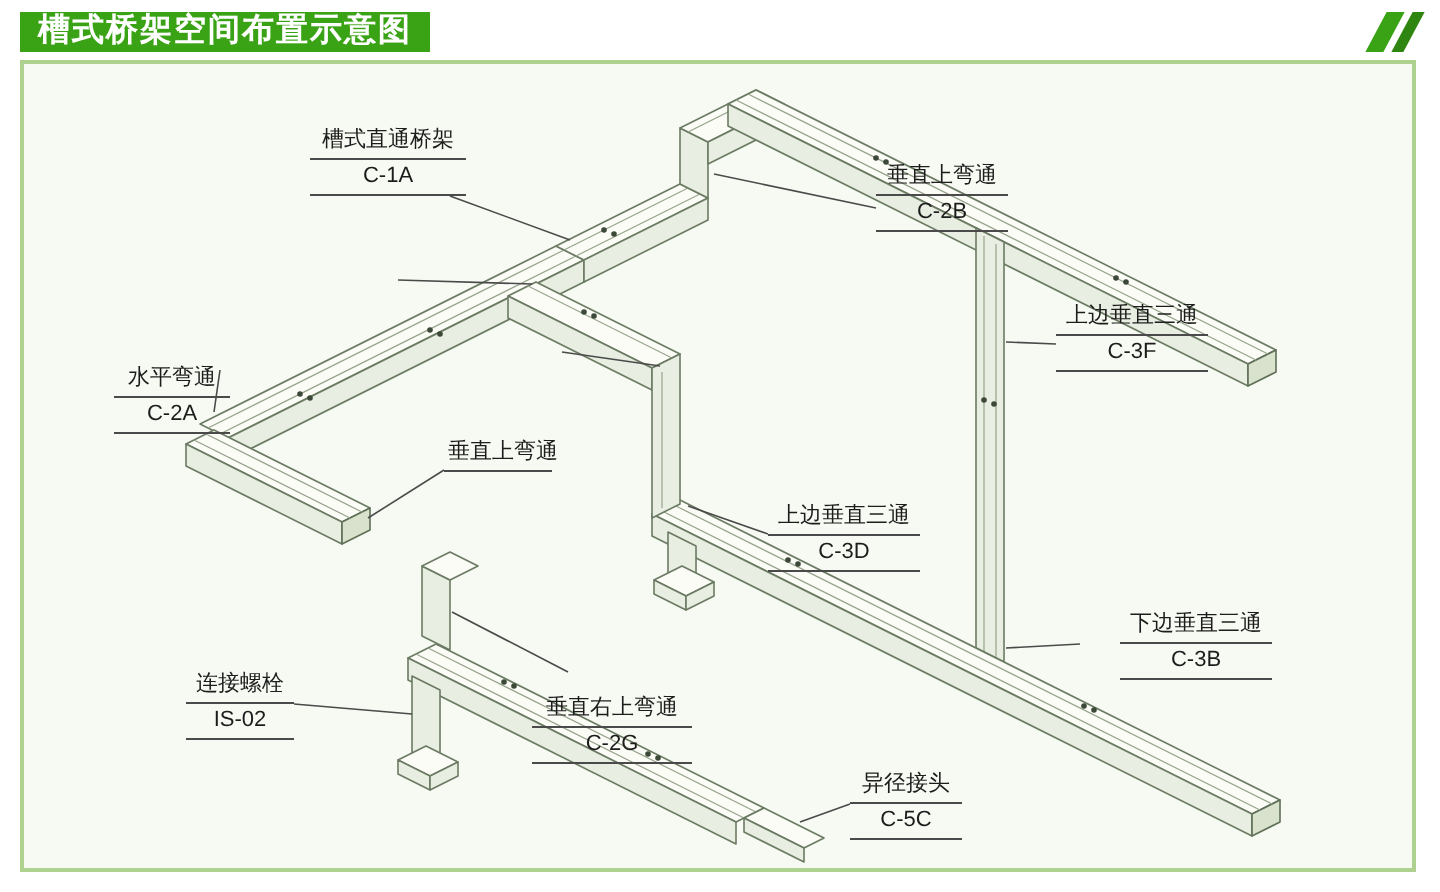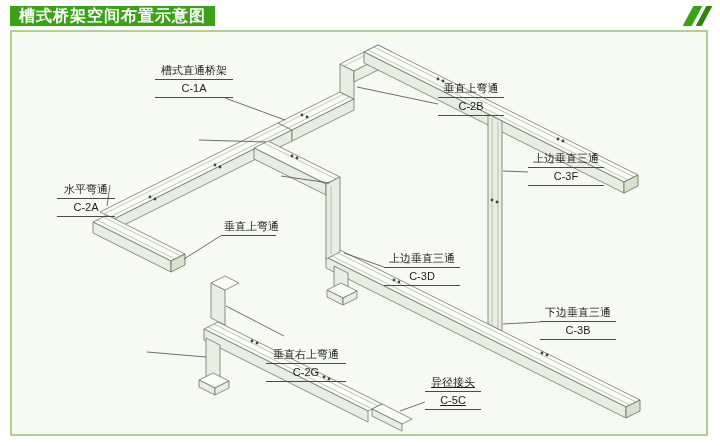--- a/index.html
+++ b/index.html
@@ -164,26 +164,30 @@
     <span class="ln">C-2B</span>
   </div>
   <div class="lbl" style="left:528px;top:152px;width:76px;">
     <span class="ln">上边垂直三通</span>
     <span class="ln">C-3F</span>
   </div>
   <div class="lbl" style="left:384px;top:252px;width:76px;">
     <span class="ln">上边垂直三通</span>
     <span class="ln">C-3D</span>
   </div>
-  <div class="lbl" style="left:540px;top:306px;width:76px;">
+  <div class="lbl" style="left:560px;top:306px;width:76px;">
     <span class="ln">下边垂直三通</span>
     <span class="ln">C-3B</span>
+  </div>
+  <div class="lbl" style="left:93px;top:336px;width:54px;">
+    <span class="ln">连接螺栓</span>
+    <span class="ln">IS-02</span>
   </div>
   <div class="lbl" style="left:266px;top:336px;width:80px;margin-top:12px;">
     <span class="ln">垂直右上弯通</span>
     <span class="ln">C-2G</span>
   </div>
-  <div class="lbl" style="left:425px;top:376px;width:56px;text-decoration:underline;">
+  <div class="lbl" style="left:425px;top:386px;width:56px;">
     <span class="ln">异径接头</span>
     <span class="ln">C-5C</span>
   </div>
 
 </div>
 
 </body></html>

